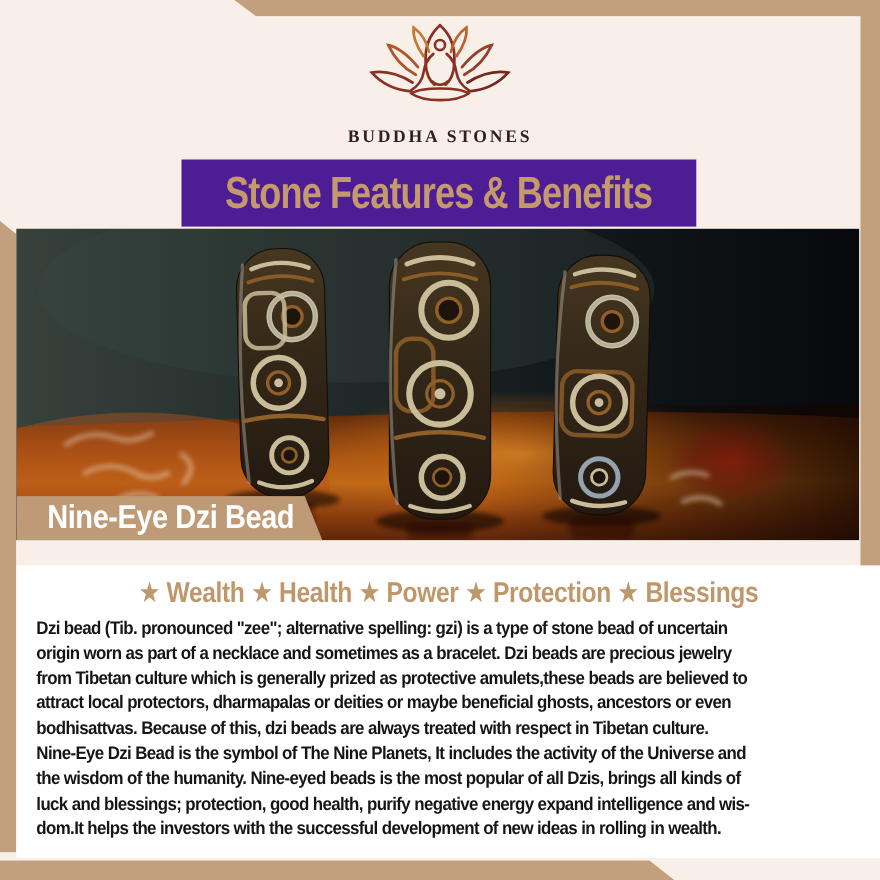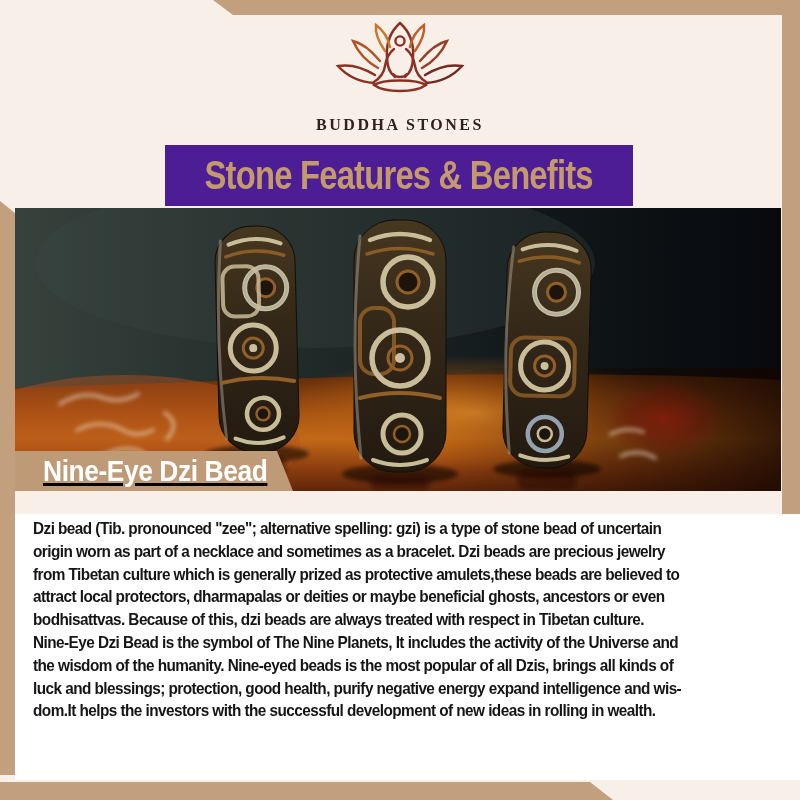--- a/index.html
+++ b/index.html
@@ -31,21 +31,21 @@
               color:#c49a6c;transform:scaleX(0.80);transform-origin:center;white-space:nowrap;}
 
   
   .photo{position:absolute;left:15px;top:208px;width:766px;height:283px;margin:0;
          overflow:hidden;background:#10181a;}
   .photo svg{display:block;width:766px;height:283px;}
 
   
   .bead-label{position:absolute;left:15px;top:451px;width:280px;height:40px;
               background:#bf9a76;clip-path:polygon(0 0,262px 0,278px 40px,0 40px);
-              display:flex;align-items:center;text-decoration:underline;}
+              display:flex;align-items:center;}
   .bead-label span{display:inline-block;margin-left:28px;color:#ffffff;font-weight:bold;
               font-size:30px;letter-spacing:-0.5px;white-space:nowrap;
               transform:scaleX(0.88);transform-origin:left center;}
 
   
   .panel{position:absolute;left:15px;top:514px;width:785px;height:266px;background:#ffffff;}
   .benefits{margin-top:5px;height:38px;line-height:38px;text-align:center;}
   .benefits span{display:inline-block;font-weight:bold;font-size:26px;letter-spacing:-0.4px;
               color:#c0976a;white-space:nowrap;transform:scaleX(0.86);transform-origin:center;
               font-family:"Liberation Sans","DejaVu Sans",sans-serif;}
@@ -214,20 +214,23 @@
         <path d="M-24,106 Q0,114 24,106" stroke="#c9bc99" stroke-width="4"></path>
       </g>
     </svg>
   </figure>
 
   <div class="bead-label">
     <span>Nine-Eye Dzi Bead</span>
   </div>
 
   <section class="panel">
+    <div class="benefits">
+      <span>★ Wealth ★ Health ★ Power ★ Protection ★ Blessings</span>
+    </div>
     <div class="desc">
       <div>Dzi bead (Tib. pronounced "zee"; alternative spelling: gzi) is a type of stone bead of uncertain</div>
       <div>origin worn as part of a necklace and sometimes as a bracelet. Dzi beads are precious jewelry</div>
       <div>from Tibetan culture which is generally prized as protective amulets,these beads are believed to</div>
       <div>attract local protectors, dharmapalas or deities or maybe beneficial ghosts, ancestors or even</div>
       <div>bodhisattvas. Because of this, dzi beads are always treated with respect in Tibetan culture.</div>
       <div>Nine-Eye Dzi Bead is the symbol of The Nine Planets, It includes the activity of the Universe and</div>
       <div>the wisdom of the humanity. Nine-eyed beads is the most popular of all Dzis, brings all kinds of</div>
       <div>luck and blessings; protection, good health, purify negative energy expand intelligence and wis-</div>
       <div>dom.It helps the investors with the successful development of new ideas in rolling in wealth.</div>

